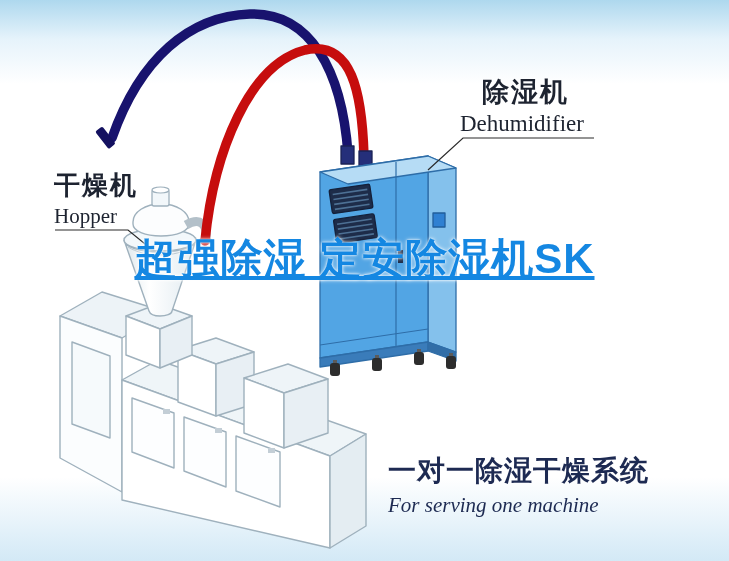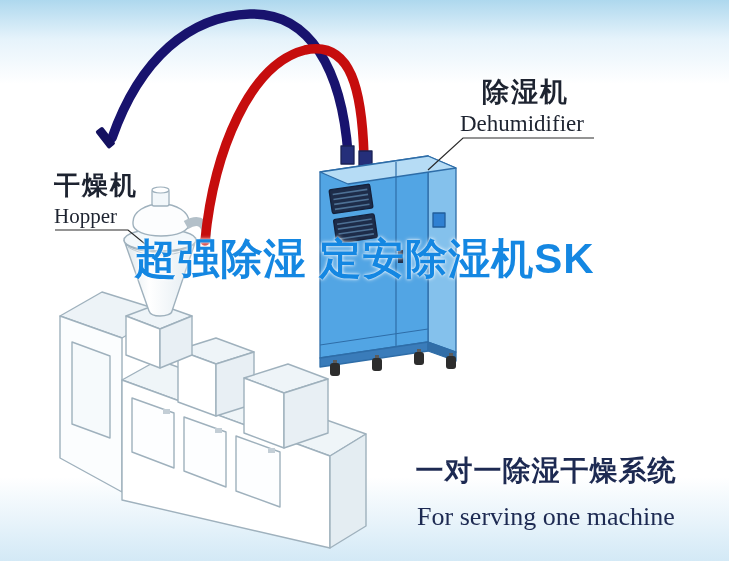--- a/index.html
+++ b/index.html
@@ -12,25 +12,25 @@
   .callout{position:absolute;color:#1d2330;}
   .callout-cn{font-weight:700;font-size:26px;letter-spacing:2px;}
   .callout-en{font-family:"Liberation Serif",serif;font-size:21px;margin-top:1px;}
   .callout-hopper{left:54px;top:168px;}
   .callout-dehum{left:460px;top:74px;}
   .callout-dehum .callout-cn{padding-left:22px;font-size:27px;}
   .callout-dehum .callout-en{font-size:23px;}
   .headline{
     position:absolute;left:0;right:0;top:237px;text-align:center;
     font-weight:700;font-size:42px;line-height:1.04;letter-spacing:1px;
-    color:#1487e2;text-shadow:0 0 4px rgba(255,255,255,.85),0 0 2px rgba(255,255,255,.9);
+    color:#1487e2;text-shadow:0 0 4px rgba(255,255,255,.85),0 0 2px rgba(255,255,255,.9);text-decoration:underline;
   }
-  .caption{position:absolute;left:404px;top:452px;width:284px;text-align:center;color:#1d2a52;}
+  .caption{position:absolute;left:388px;top:452px;width:284px;text-align:left;color:#1d2a52;}
   .caption-cn{font-weight:700;font-size:28px;letter-spacing:1px;}
-  .caption-en{font-family:"Liberation Serif",serif;font-size:26px;margin-top:12px;}
+  .caption-en{font-family:"Liberation Serif",serif;font-size:21px;margin-top:3px;font-style:italic;}
 </style>
 </head>
 <body>
 
 <div class="stage">
 
   <svg width="729" height="561" viewBox="0 0 729 561">
     <defs>
       <linearGradient id="funnelGrad" x1="0" y1="0" x2="1" y2="0">
         <stop offset="0" stop-color="#dde7ec"></stop>

